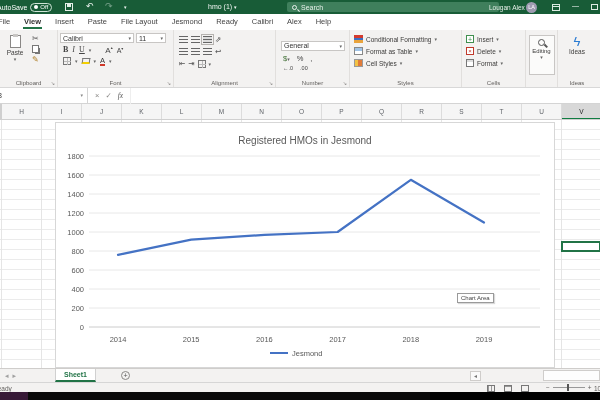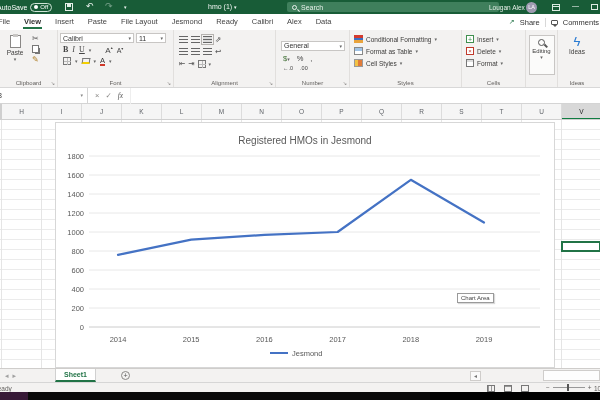--- a/index.html
+++ b/index.html
@@ -174,29 +174,22 @@
     <div class="tabs" id="tabs">
         <span class="tab">File</span>
         <span class="tab active">View</span>
         <span class="tab">Insert</span>
         <span class="tab">Paste</span>
         <span class="tab">File Layout</span>
         <span class="tab">Jesmond</span>
         <span class="tab">Ready</span>
         <span class="tab">Calibri</span>
         <span class="tab">Alex</span>
-        <span class="tab">Data</span>
-      </div>
-    <div class="tabrow-right">
-      <span class="share-ic">↗</span>
-      <span>Share</span>
-      <span class="tr-div"></span>
-      <span class="cmt-ic"></span>
-      <span>Comments</span>
-    </div>
+        <span class="tab">Help</span>
+      </div>
   </div>
 
   <div class="ribbon">
 
     <div class="rgroup g-clip">
       <div class="paste-btn">
         <span class="paste-ic"></span>
         <span>Paste</span>
         <div class="rcaret">▾</div>
       </div>

